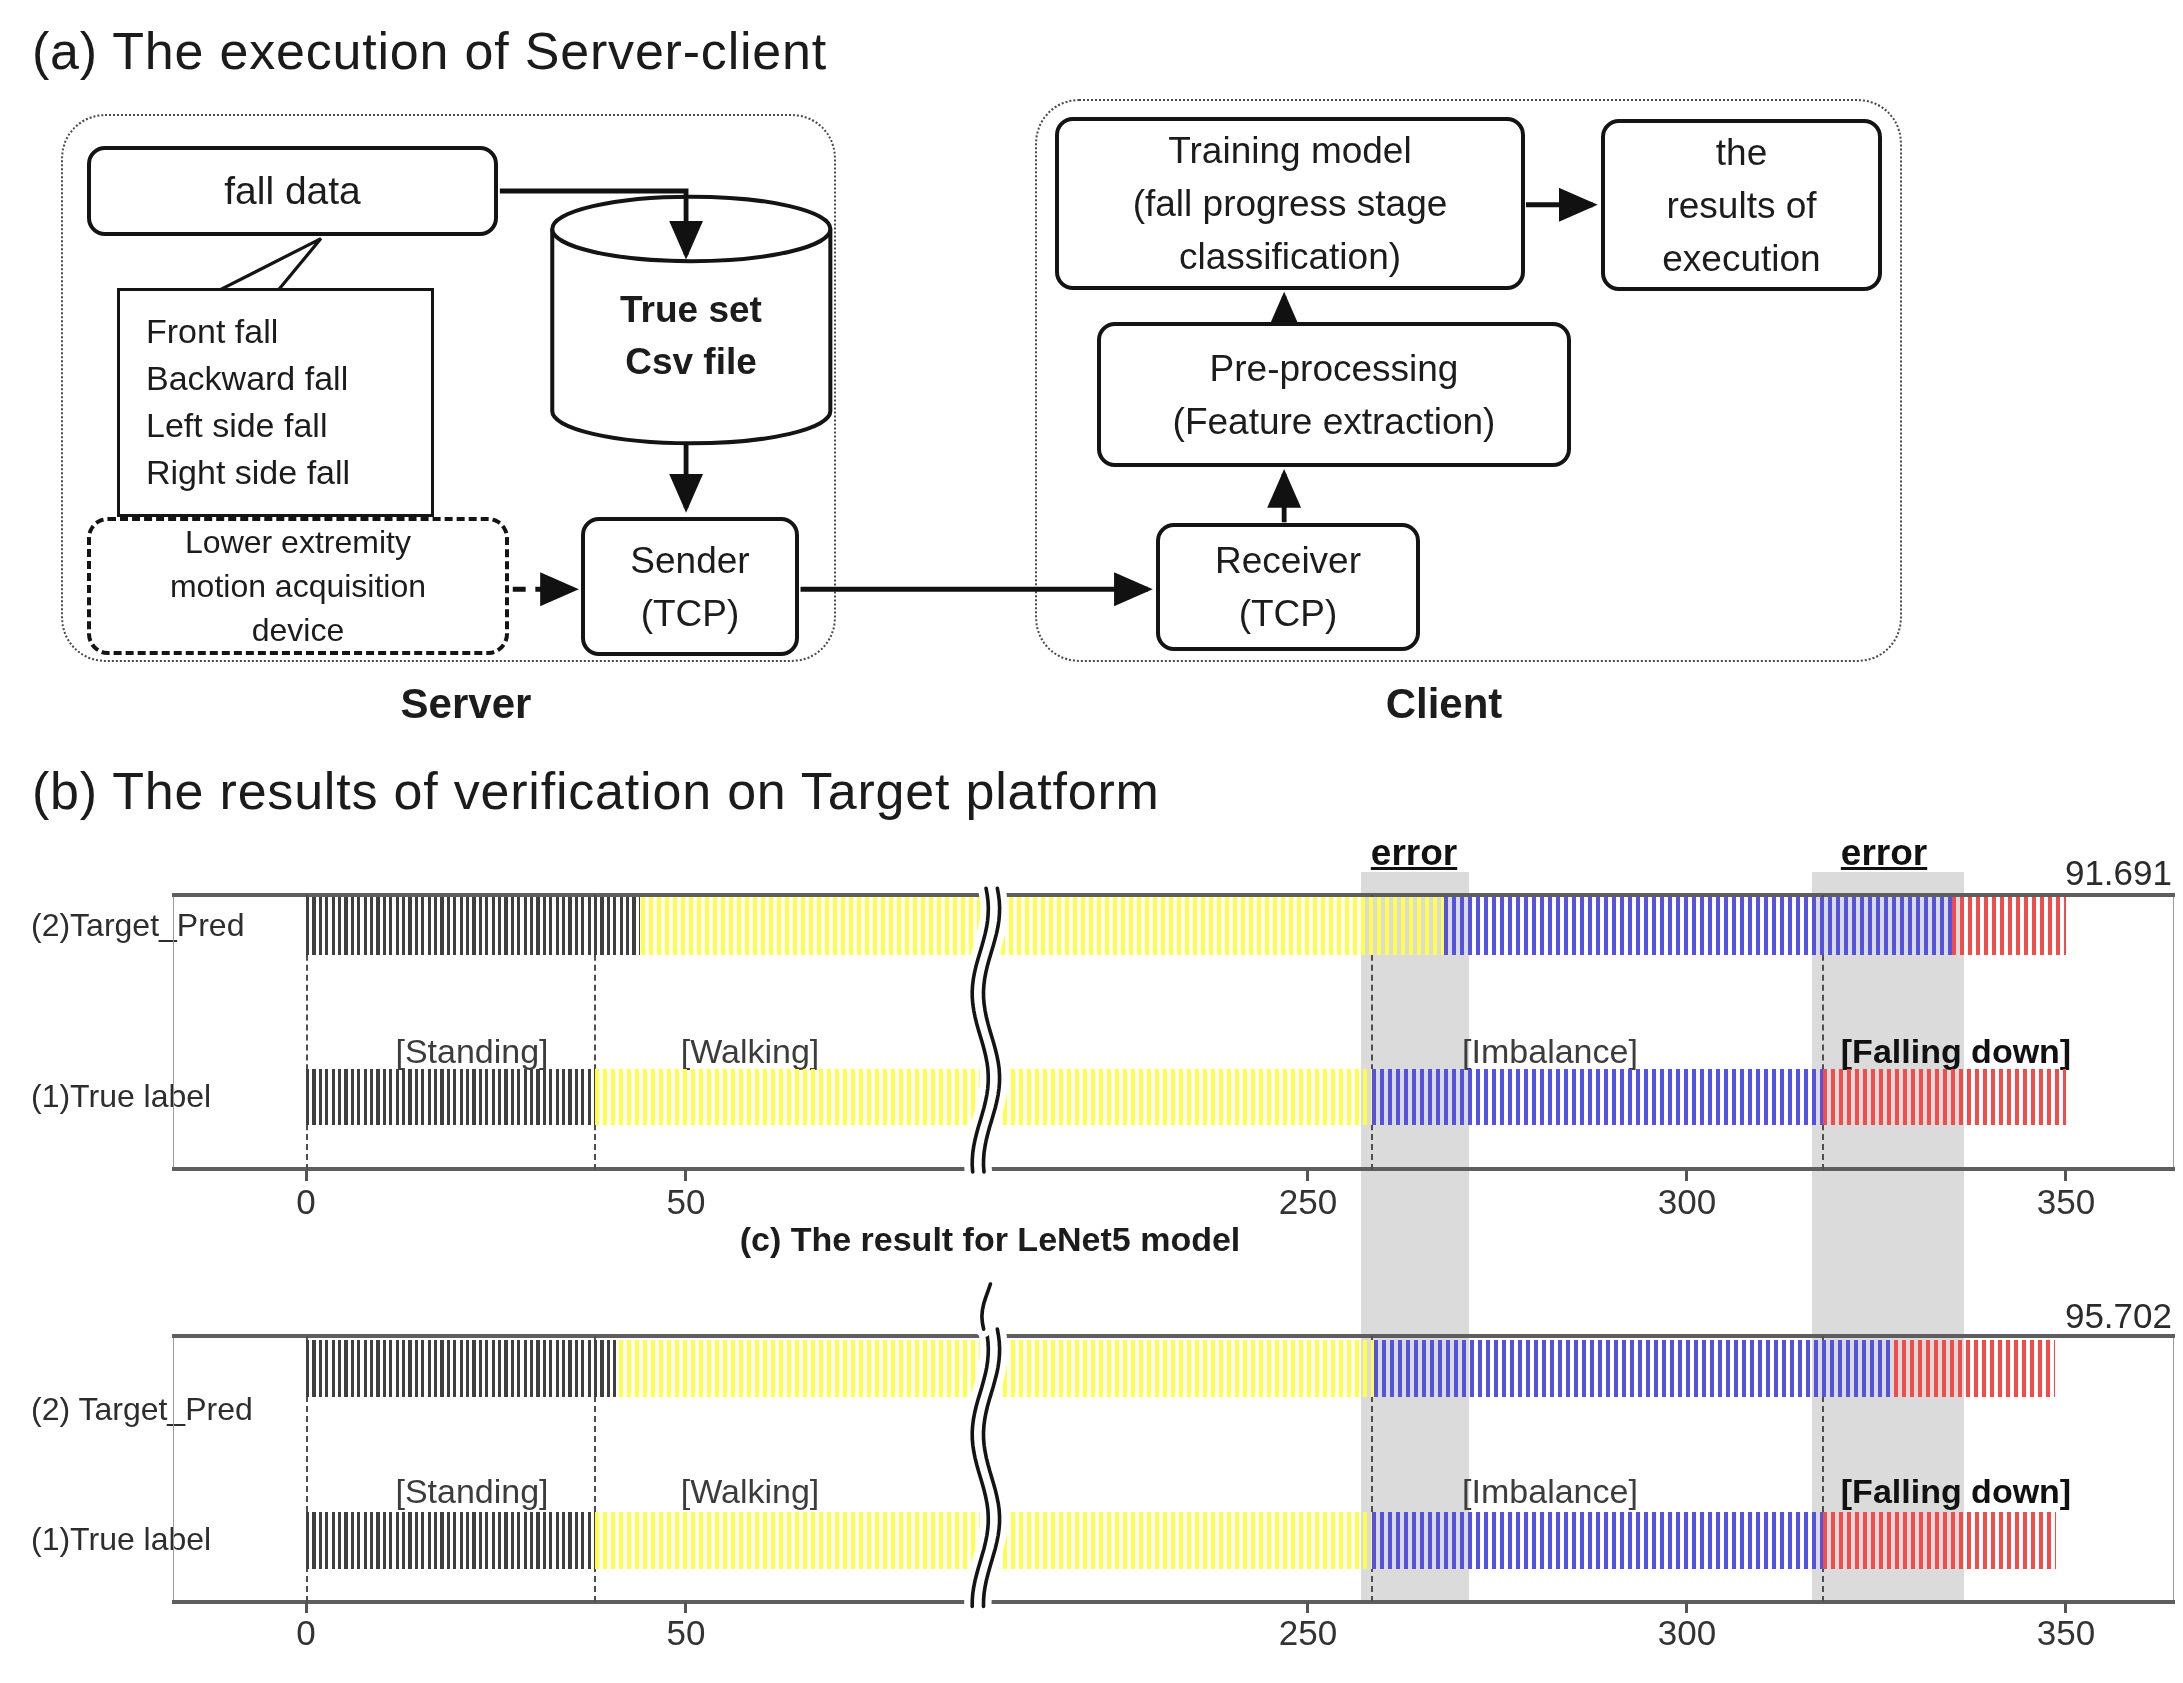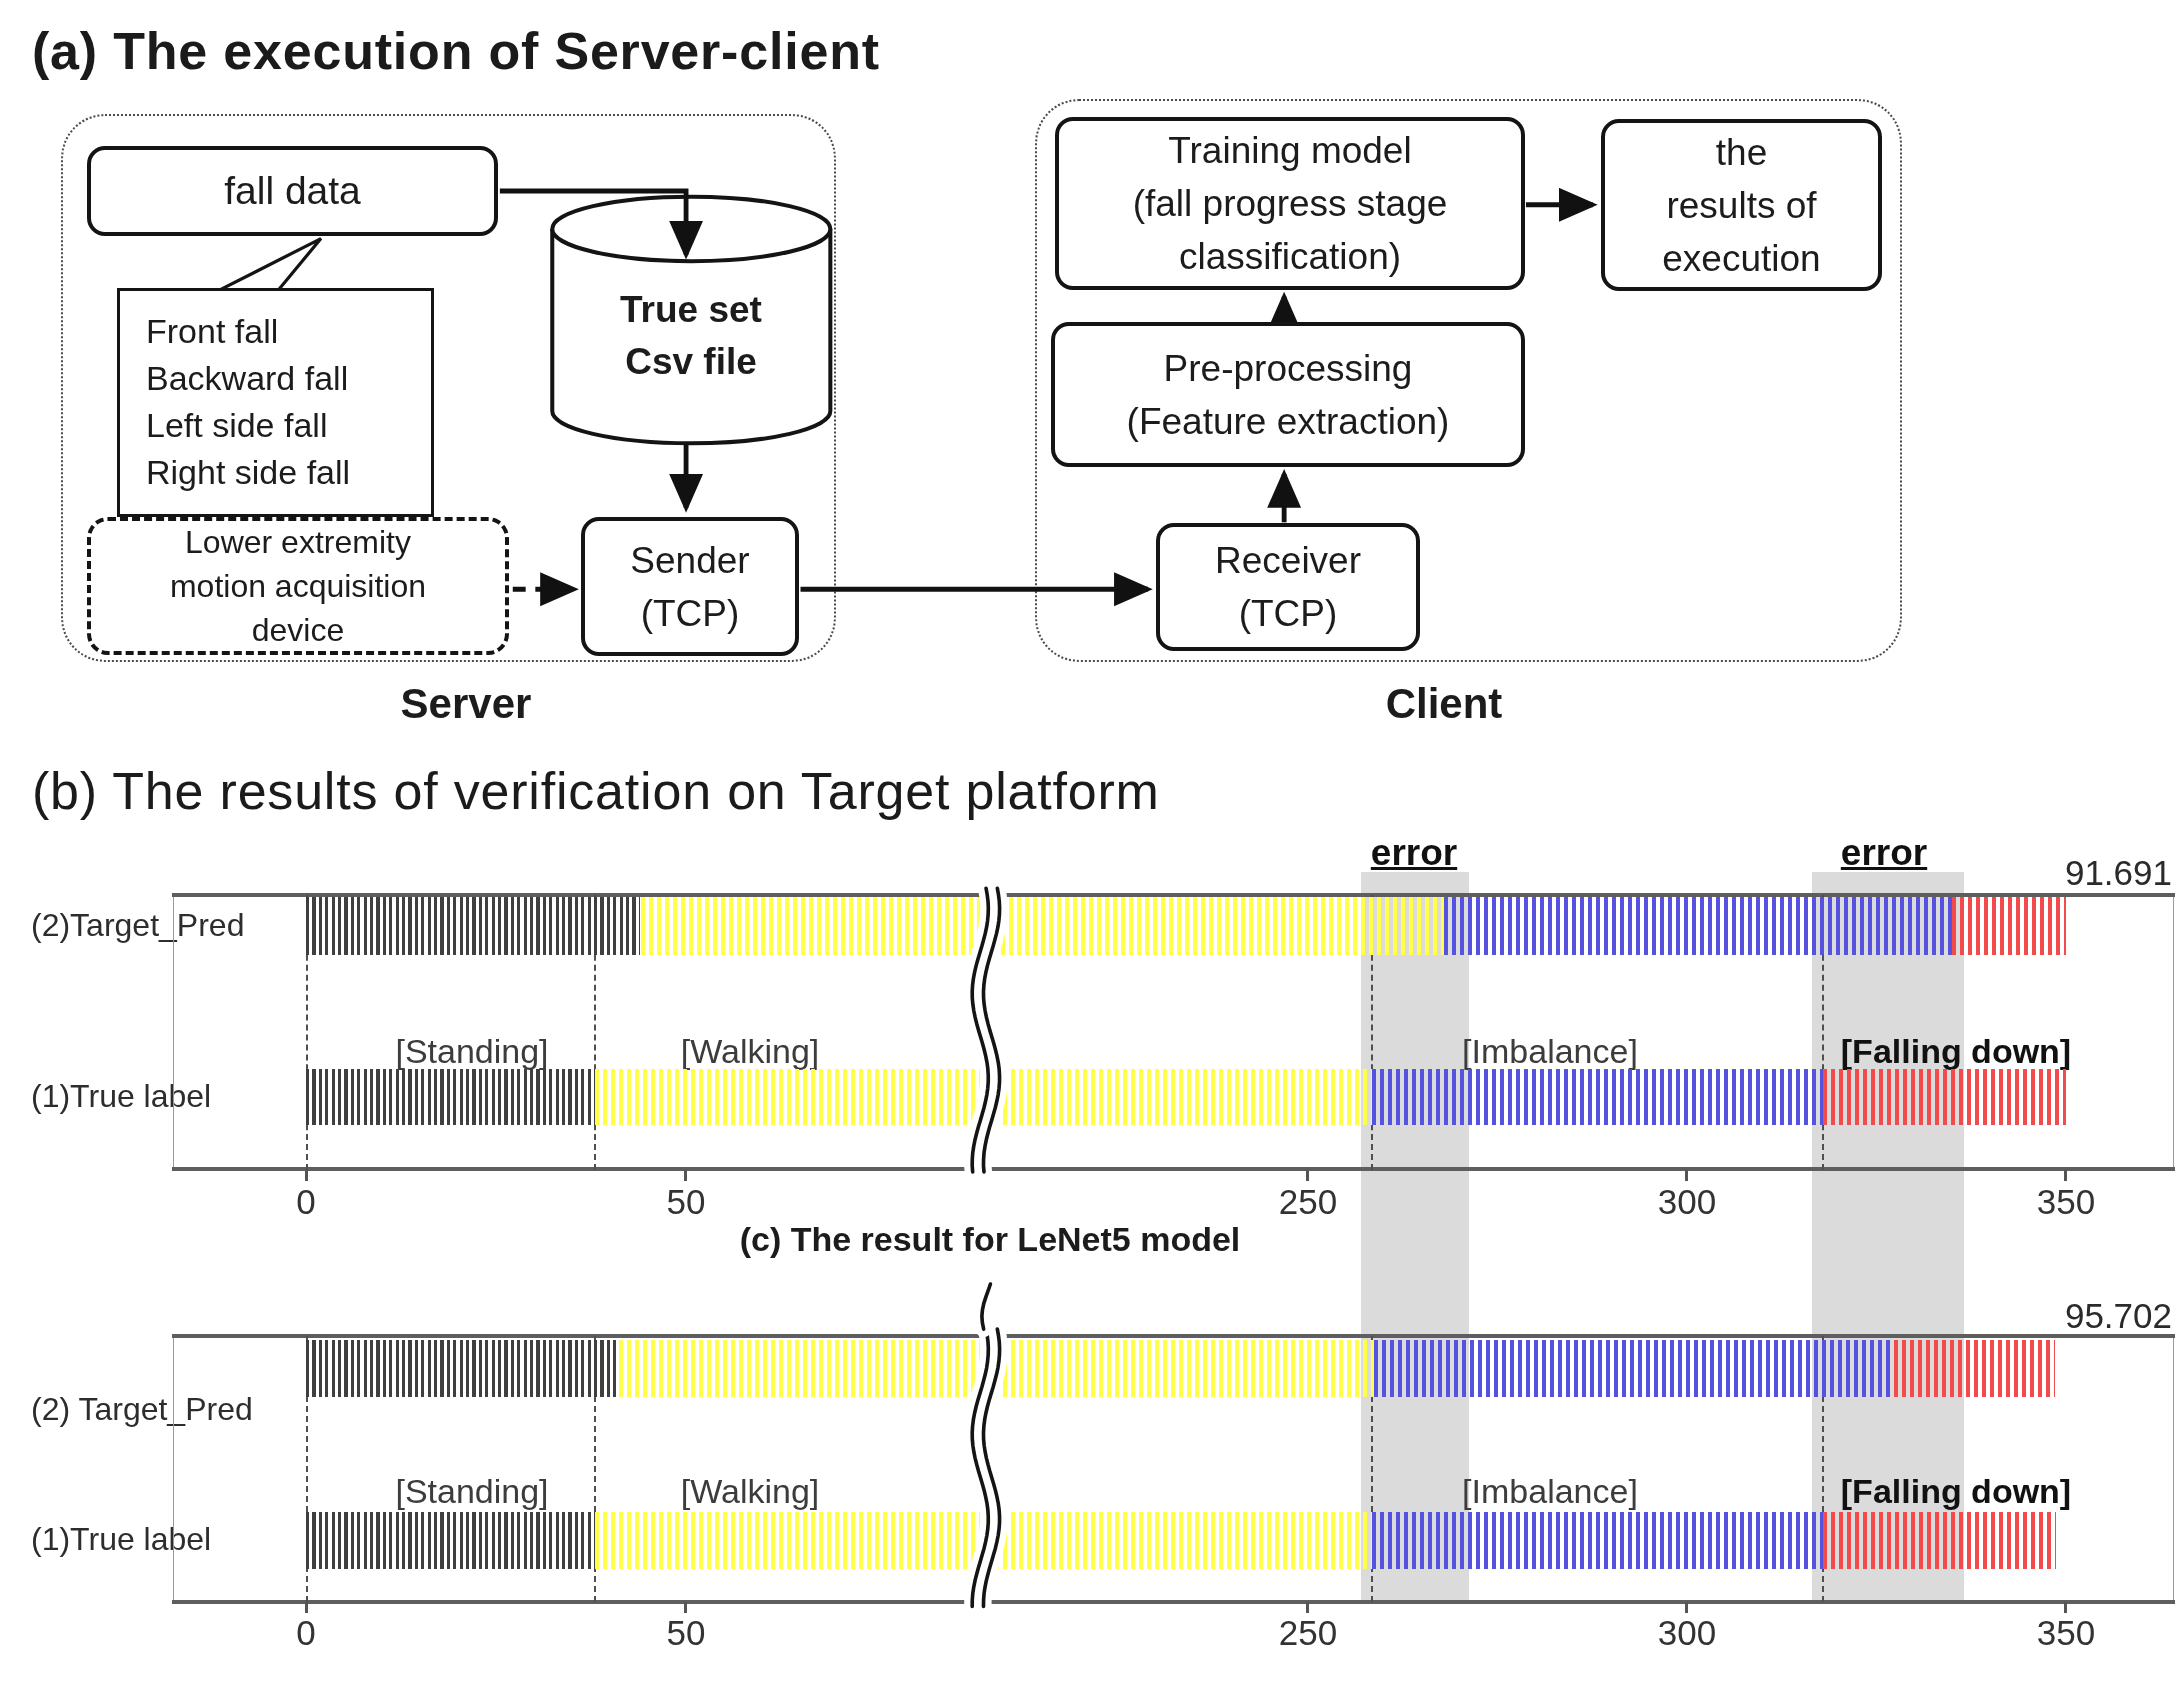--- a/index.html
+++ b/index.html
@@ -33,21 +33,21 @@
   .dashline{border-left:2.4px dashed #4f4f4f;z-index:2;}
   .seg{z-index:3;}
   .tickmark{background:#555;z-index:2;}
   svg{position:absolute;left:0;top:0;}
 </style>
 </head>
 <body>
 
 <div id="canvas">
 
-  <div class="abs title" style="left:32px;top:21px;font-weight:bold;">(a) The execution of Server-client</div>
+  <div class="abs title" style="left:32px;top:21px;">(a) The execution of Server-client</div>
   <div class="abs title" style="left:32px;top:761px;">(b) The results of verification on Target platform</div>
   <div class="abs titleC" style="left:990px;top:1220px;">(c) The result for LeNet5 model</div>
 
   <div class="abs dotted-region" style="left:61px;top:114px;width:771px;height:544px;"></div>
   <div class="abs dotted-region" style="left:1035px;top:99px;width:863px;height:559px;"></div>
 
   <svg width="2183" height="1683" style="z-index:1;" viewBox="0 0 2708 2088">
     <defs>
       <marker id="ah" markerWidth="10" markerHeight="10" refX="7" refY="3.5" orient="auto">
         <polygon points="0 0, 8 3.5, 0 7" fill="#111"></polygon>
@@ -105,21 +105,21 @@
     </div>
   </div>
 
   <div class="abs dbox" style="left:1156px;top:523px;width:256px;height:120px;z-index:2;">
     <div class="lines">
       <div class="boxline">Receiver</div>
       <div class="boxline">(TCP)</div>
     </div>
   </div>
 
-  <div class="abs dbox" style="left:1051px;top:322px;width:466px;height:137px;z-index:2;">
+  <div class="abs dbox" style="left:1097px;top:322px;width:466px;height:137px;z-index:2;">
     <div class="lines">
       <div class="boxline">Pre-processing</div>
       <div class="boxline">(Feature extraction)</div>
     </div>
   </div>
 
   <div class="abs dbox" style="left:1055px;top:117px;width:462px;height:165px;z-index:2;">
     <div class="lines">
       <div class="boxline">Training model</div>
       <div class="boxline">(fall progress stage</div>

